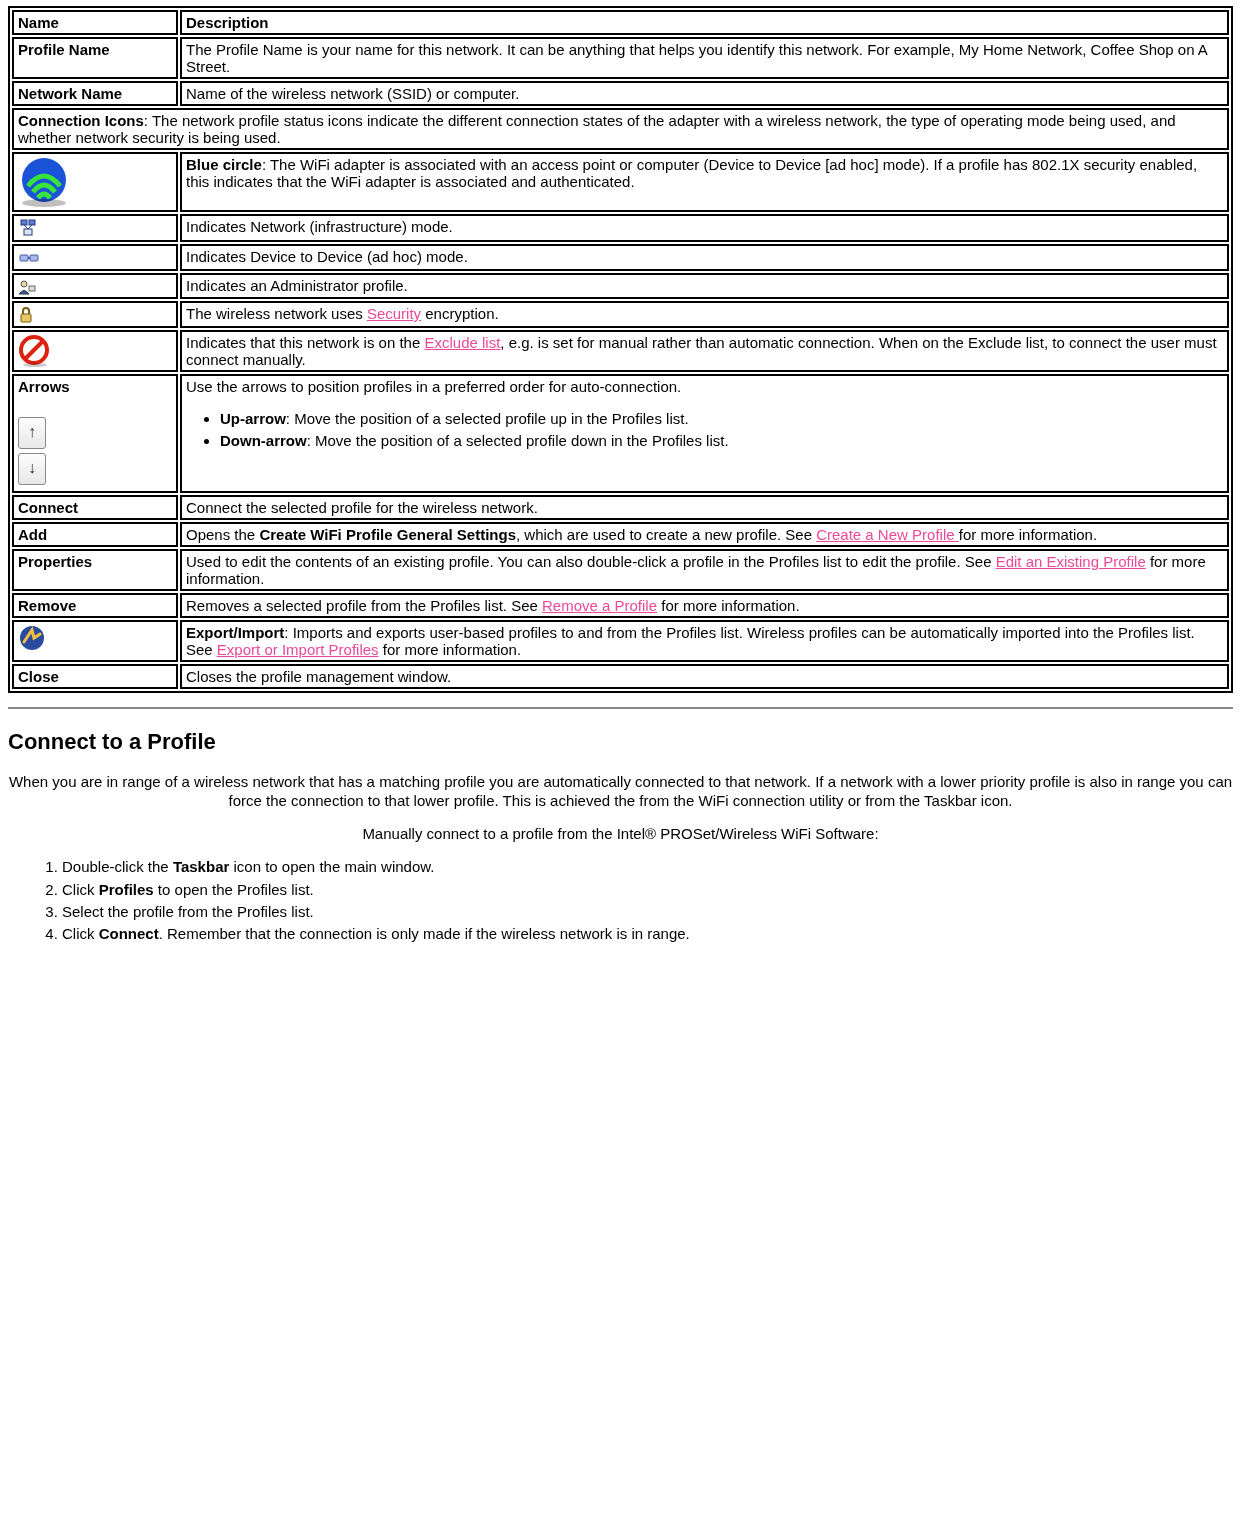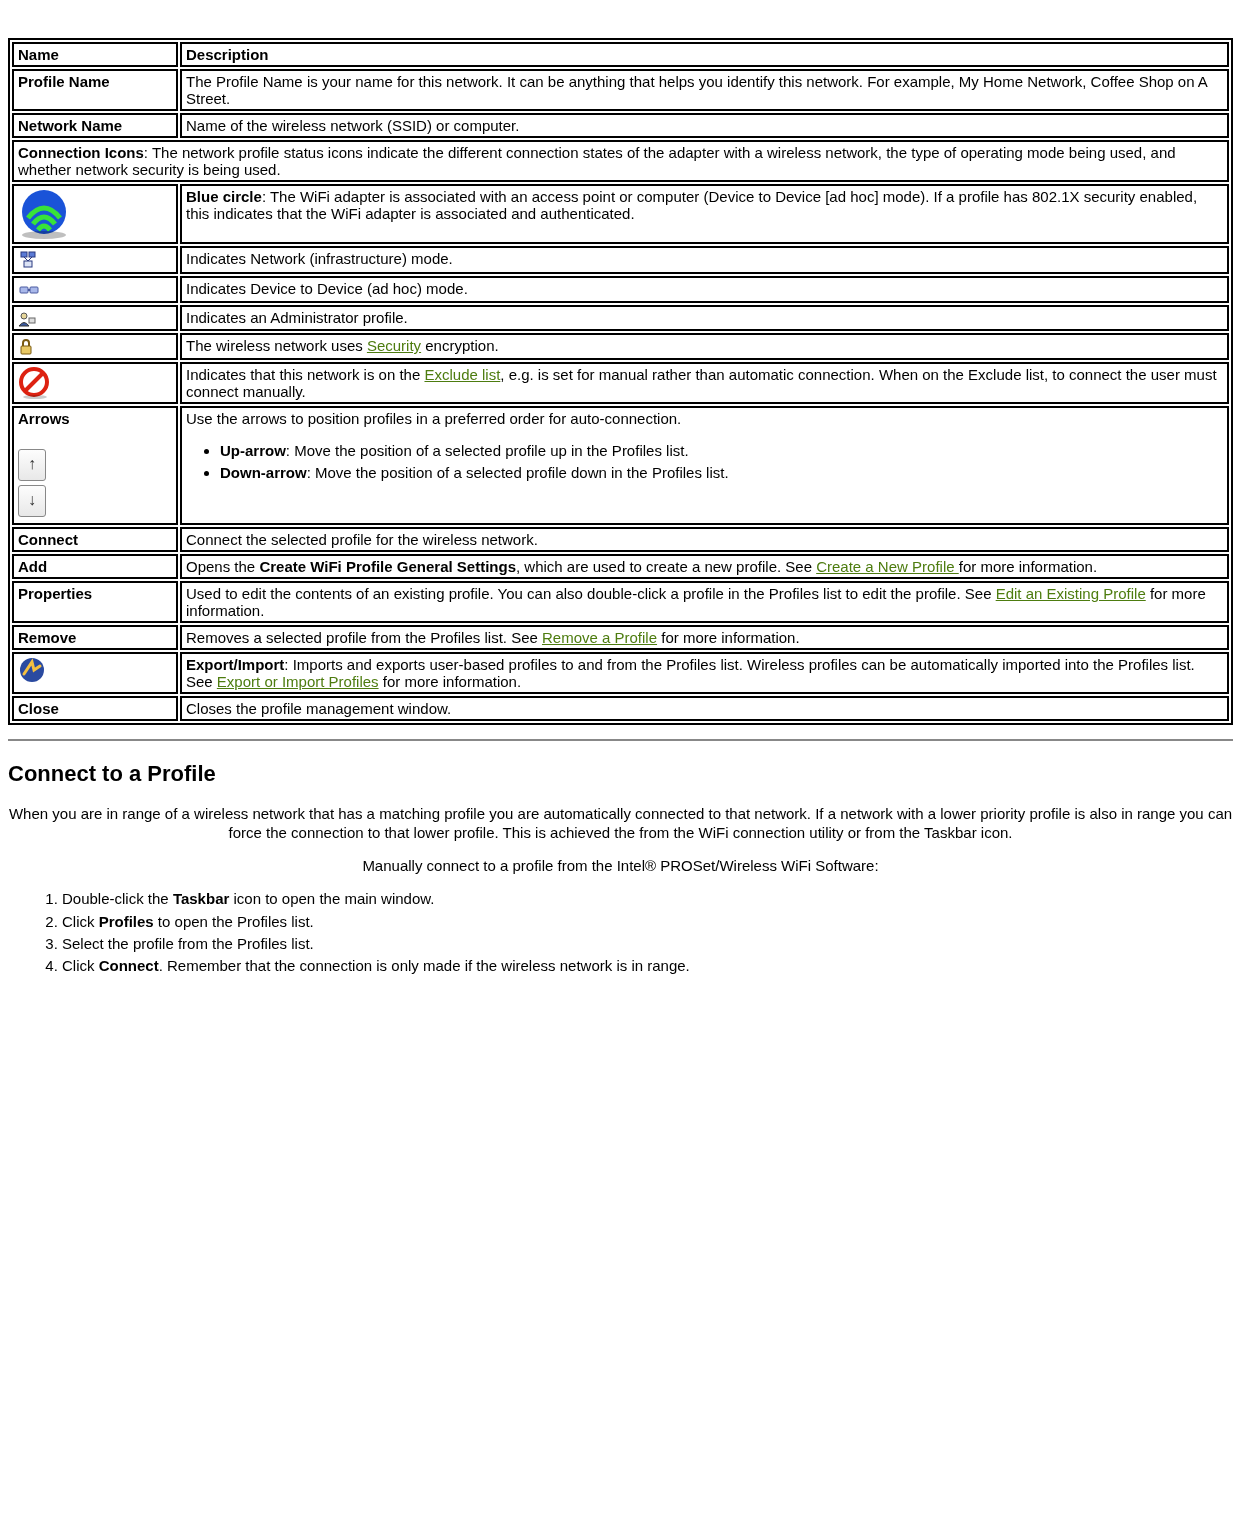--- a/index.html
+++ b/index.html
@@ -9,40 +9,39 @@
     margin: 0;
     padding: 6px 8px;
     background: #fff;
     width: 1225px;
   }
   table.main {
     border-collapse: separate;
     border-spacing: 2px;
     width: 100%;
     border: 2px solid #000;
-    margin-top: 32px;
   }
   table.main > tbody > tr > td,
   table.main > tbody > tr > th {
     border: 2px solid #000;
     padding: 2px 4px;
     vertical-align: top;
     text-align: left;
     font-size: 15px;
   }
   td.name-col {
     width: 154px;
     font-weight: bold;
   }
   td.icon-col {
     width: 154px;
     text-align: left;
   }
   a {
-    color: #4d7c0f;
+    color: #ec4899;
     text-decoration: underline;
   }
   hr {
     border: none;
     border-top: 2px solid #888;
     margin: 14px 0 18px 0;
   }
   h2 {
     font-size: 22px;
     font-weight: bold;

